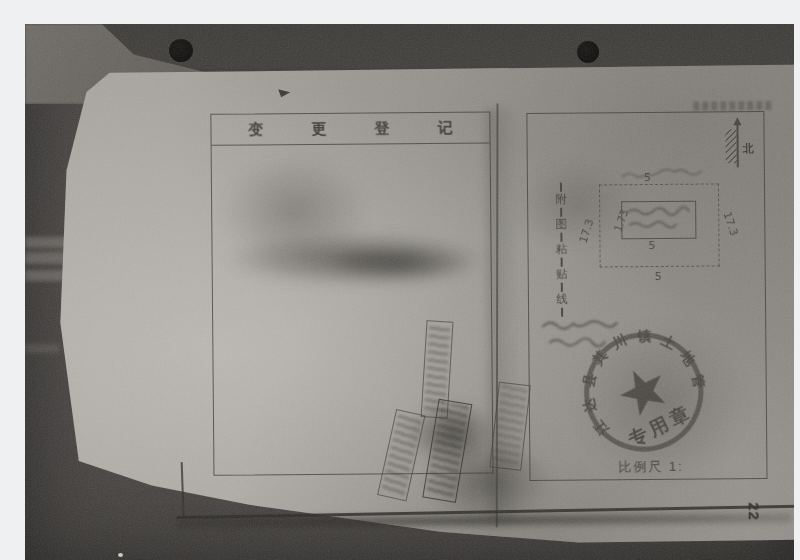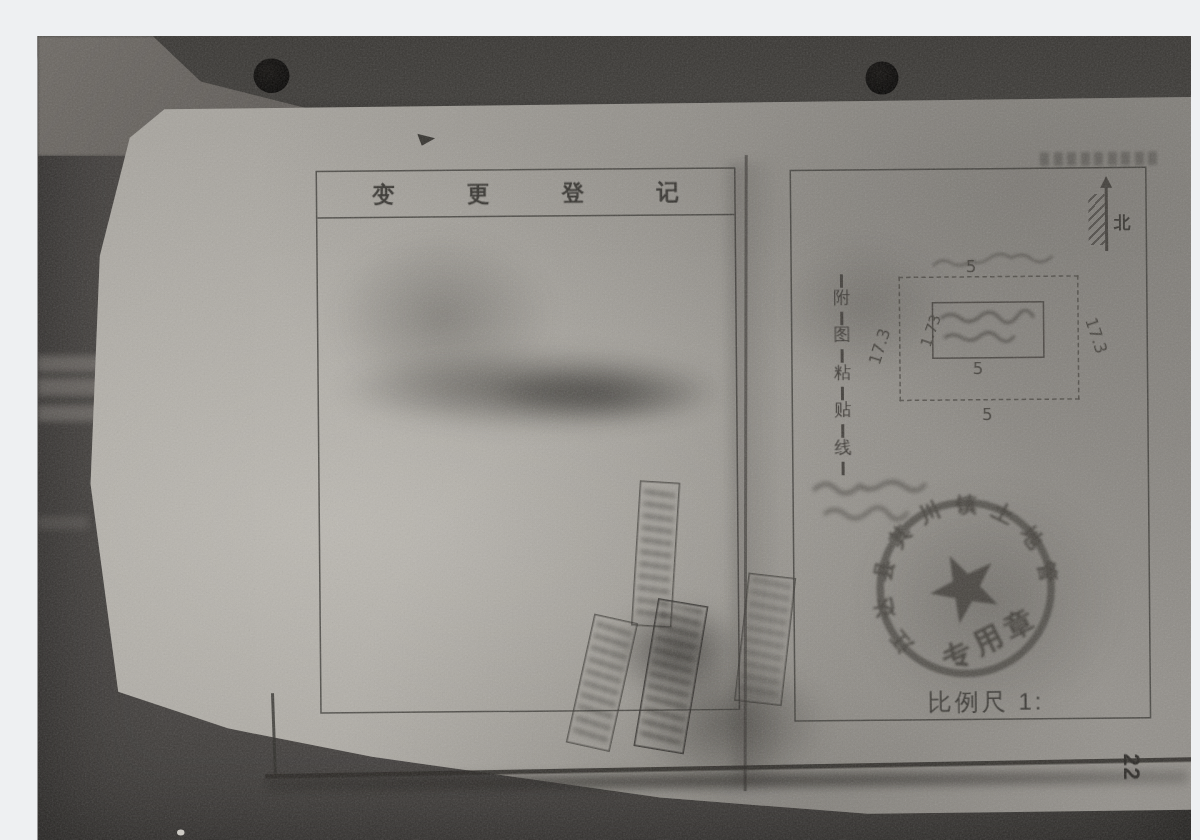--- a/index.html
+++ b/index.html
@@ -121,21 +121,21 @@
     filter:blur(3px);
   }
   .left-edge-line{
     left:155px;top:436px;width:2px;height:54px;
     background:rgba(48,46,42,.8);transform:rotate(-1.5deg);filter:blur(.4px);
   }
   .page-number{
     left:718px;top:482px;font-size:15px;font-weight:bold;color:#2e2c29;
     transform:rotate(90deg);filter:blur(.3px);letter-spacing:1px;
   }
-  .scale-label{left:592px;top:436px;font-size:16px;color:#3d3b37;letter-spacing:2px;filter:blur(.3px);}
+  .scale-label{left:592px;top:436px;font-size:13px;color:#3d3b37;letter-spacing:2px;filter:blur(.3px);}
   .pen-tick{
     left:255px;top:63px;width:12px;height:9px;background:#383632;
     clip-path:polygon(0 10%,100% 45%,25% 100%);filter:blur(.4px);
   }
   .corner-note{
     left:670px;top:80px;width:78px;height:9px;
     background:repeating-linear-gradient(90deg,rgba(40,38,34,.55) 0 6px,transparent 6px 9px);
     filter:blur(1.1px);opacity:.55;
   }
   .stack-edge{background:rgba(168,164,157,.35);filter:blur(2px);}

